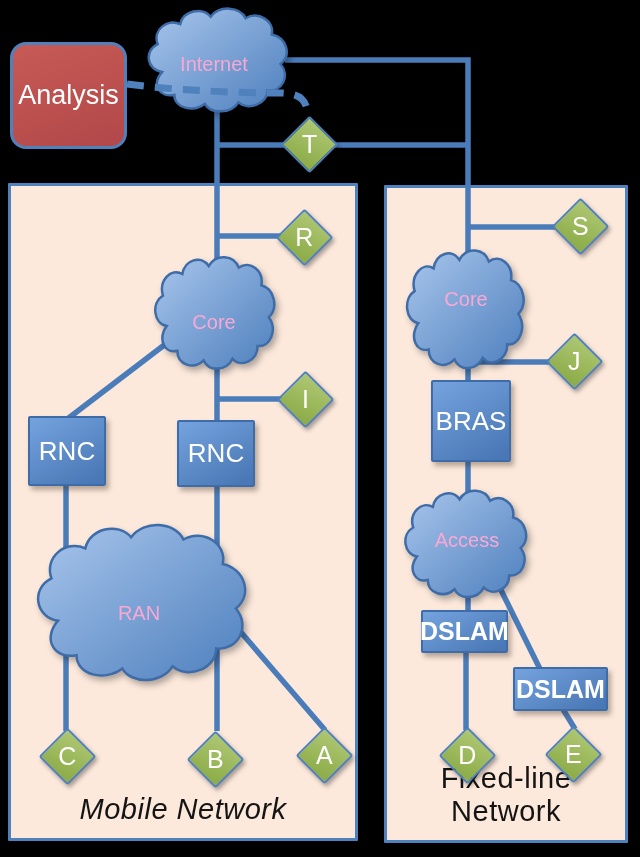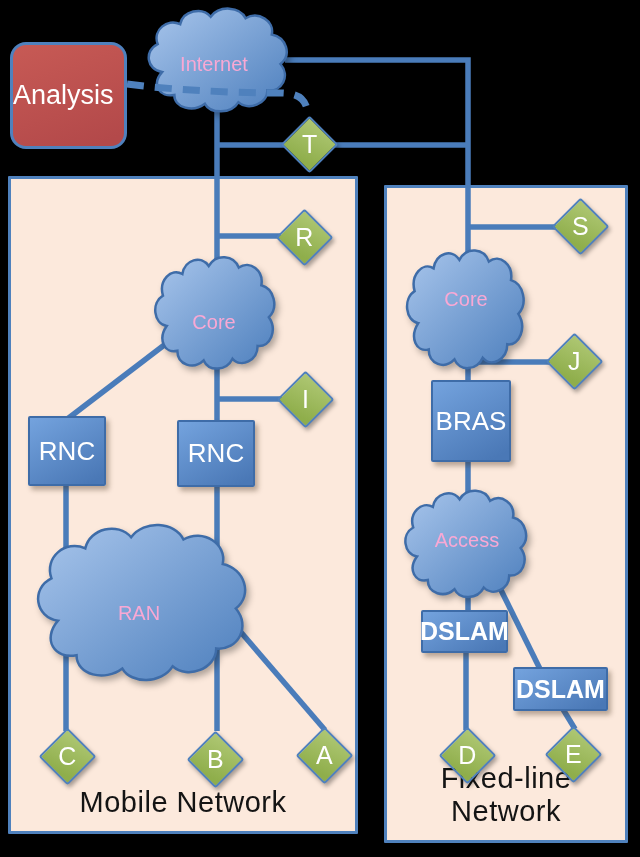--- a/index.html
+++ b/index.html
@@ -4,37 +4,37 @@
 <style>
   html,body{margin:0;padding:0;background:#000;}
   .canvas{position:relative;width:640px;height:857px;background:#000;overflow:hidden;
           font-family:"Liberation Sans",sans-serif;}
   .layer{position:absolute;left:0;top:0;width:640px;height:857px;}
   #lines{z-index:2;}
   #clouds{z-index:3;}
   #dashed{z-index:6;}
   .panel{position:absolute;z-index:1;background:#fce9dc;border:3px solid #4f81bd;
          box-sizing:border-box;border-radius:1px;}
-  #mobile-panel{left:8px;top:176px;width:350px;height:658px;}
+  #mobile-panel{left:8px;top:183px;width:350px;height:658px;font-style:italic;}
   #fixed-panel{left:384px;top:185px;width:244px;height:658px;}
   .panel-label{position:absolute;left:0;right:0;bottom:12px;text-align:center;
                font-size:29px;color:#141414;letter-spacing:0.5px;}
   .node{position:absolute;z-index:4;display:flex;align-items:center;justify-content:center;
         background:linear-gradient(150deg,#74a3de 0%,#4a78b6 92%);
         border:2px solid #3e6ca8;border-radius:2px;color:#fff;
         box-shadow:3px 4px 5px rgba(60,40,20,.35);box-sizing:border-box;}
   .node span{font-size:26px;}
   #rnc-left{left:28px;top:416px;width:78px;height:70px;}
   #rnc-right{left:177px;top:420px;width:78px;height:67px;}
   #bras{left:431px;top:380px;width:80px;height:82px;}
   #dslam-left{left:421px;top:610px;width:87px;height:43px;}
   #dslam-right{left:513px;top:667px;width:95px;height:44px;}
   #dslam-left span,#dslam-right span{font-size:25px;font-weight:bold;}
   #analysis{position:absolute;z-index:4;left:10px;top:42px;width:117px;height:107px;
-            display:flex;align-items:center;
+            display:flex;align-items:center;justify-content:center;
             background:linear-gradient(160deg,#c75a55 0%,#b3494a 92%);
             border:3px solid #4f81bd;border-radius:16px;color:#fff;font-size:27px;
             box-sizing:border-box;}
   .diamond{position:absolute;z-index:5;width:58px;height:58px;
            filter:drop-shadow(2px 3px 2px rgba(0,0,0,.35));}
   .dsq{position:absolute;left:8px;top:8px;width:41px;height:41px;transform:rotate(45deg);
        background:linear-gradient(160deg,#aec773 0%,#8fae4b 88%);
        border:2px solid #4f81bd;border-radius:3px;box-sizing:border-box;
        display:flex;align-items:center;justify-content:center;}
   .dl{transform:rotate(-45deg);color:#fff;font-size:25px;}

